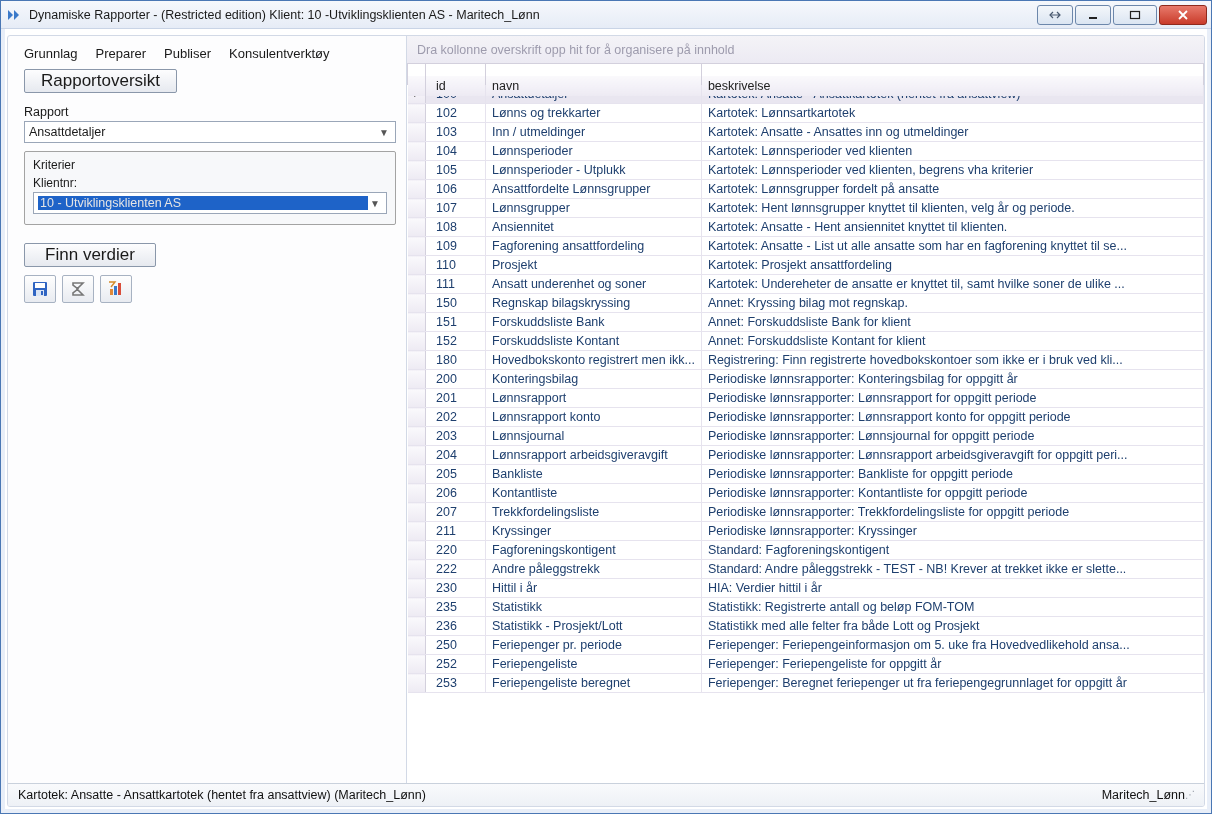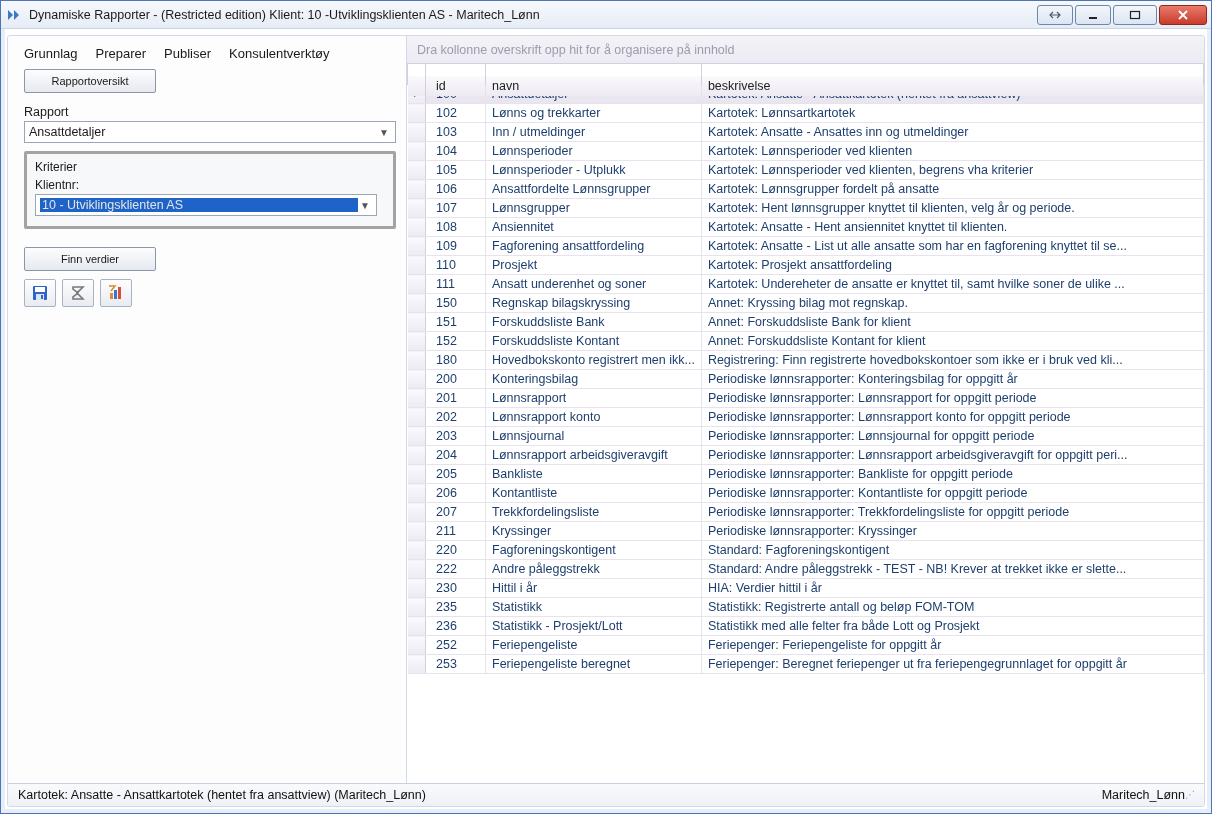--- a/index.html
+++ b/index.html
@@ -61,21 +61,21 @@
   }
 
   .menubar { display:flex; gap:18px; padding:4px 0 8px 0; font-size:13px; }
   .menubar span { cursor:default; }
 
   .button {
     display:inline-flex; align-items:center; justify-content:center;
     height:24px; padding:0 16px;
     border:1px solid #8a97aa; border-radius:2px;
     background:linear-gradient(#fdfdfe,#e6e9ef);
-    font-size:11px; cursor:default;
+    font-size:17px; cursor:default;
     min-width:132px;
   }
 
   .section-label { margin-top:12px; font-size:12.5px; }
   .combo {
     margin-top:2px;
     height:22px; width:100%;
     border:1px solid #9aa6b8;
     background:#fff;
     display:flex; align-items:center;
@@ -83,23 +83,23 @@
     position:relative;
   }
   .combo .combo-text { flex:1; font-size:12.5px; }
   .combo .caret {
     width:14px; text-align:center; color:#555; font-size:10px;
   }
   .combo.selected .combo-text { background:#1e63c8; color:#e5e5e5; padding:0 2px; }
 
   .kriterier-box {
     margin-top:8px;
-    border:3px solid #a3a3a3;
+    border:1px solid #a3a3a3;
     border-radius:2px;
-    padding:6px 16px 10px 8px;
+    padding:6px 8px 10px 8px;
     background:#f7f8fa;
   }
 
   .icon-row { margin-top:8px; display:flex; gap:6px; }
   .icon-btn {
     width:32px; height:28px;
     border:1px solid #a7b2c2; border-radius:2px;
     background:linear-gradient(#fefefe,#e8ebf1);
     display:flex; align-items:center; justify-content:center;
     cursor:default;
@@ -462,20 +462,26 @@
                   <td class="col-beskr">Statistikk: Registrerte antall og beløp FOM-TOM</td>
                 </tr>
                 <tr>
                   <td class="rowhdr"></td>
                   <td class="col-id">236</td>
                   <td class="col-navn">Statistikk - Prosjekt/Lott</td>
                   <td class="col-beskr">Statistikk med alle felter fra både Lott og Prosjekt</td>
                 </tr>
                 <tr>
                   <td class="rowhdr"></td>
+                  <td class="col-id">250</td>
+                  <td class="col-navn">Feriepenger pr. periode</td>
+                  <td class="col-beskr">Feriepenger: Feriepengeinformasjon om 5. uke fra Hovedvedlikehold ansa...</td>
+                </tr>
+                <tr>
+                  <td class="rowhdr"></td>
                   <td class="col-id">252</td>
                   <td class="col-navn">Feriepengeliste</td>
                   <td class="col-beskr">Feriepenger: Feriepengeliste for oppgitt år</td>
                 </tr>
                 <tr>
                   <td class="rowhdr"></td>
                   <td class="col-id">253</td>
                   <td class="col-navn">Feriepengeliste beregnet</td>
                   <td class="col-beskr">Feriepenger: Beregnet feriepenger ut fra feriepengegrunnlaget for oppgitt år</td>
                 </tr>

